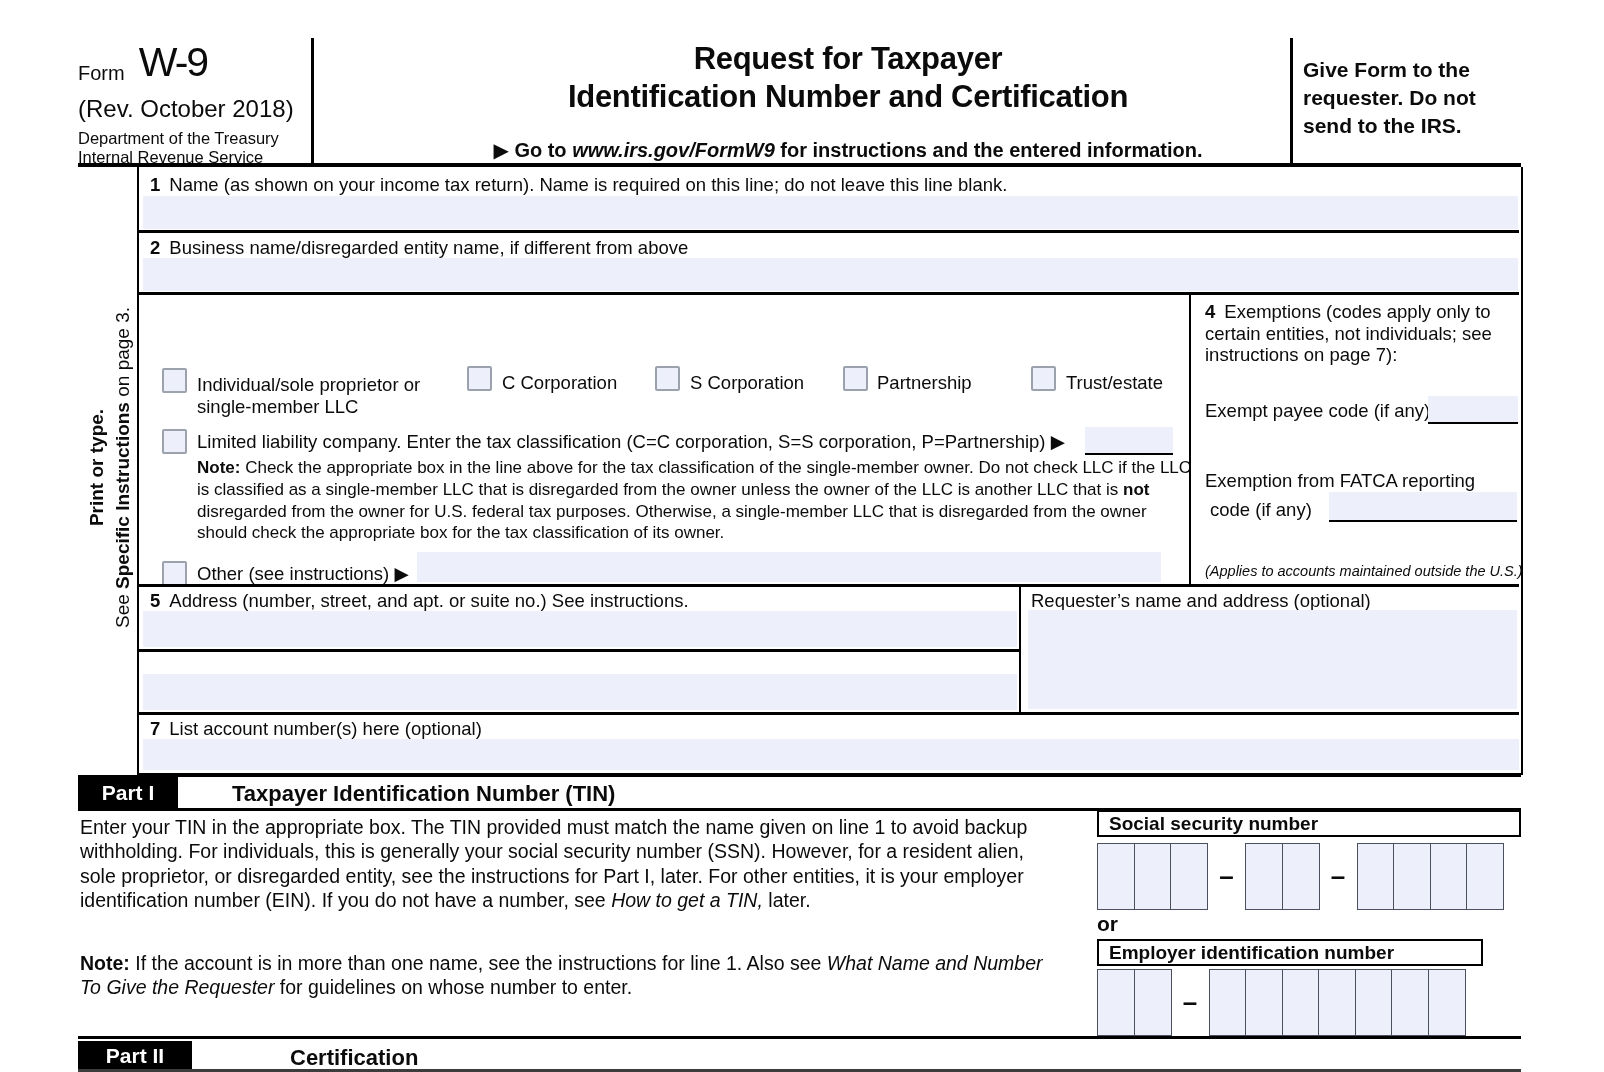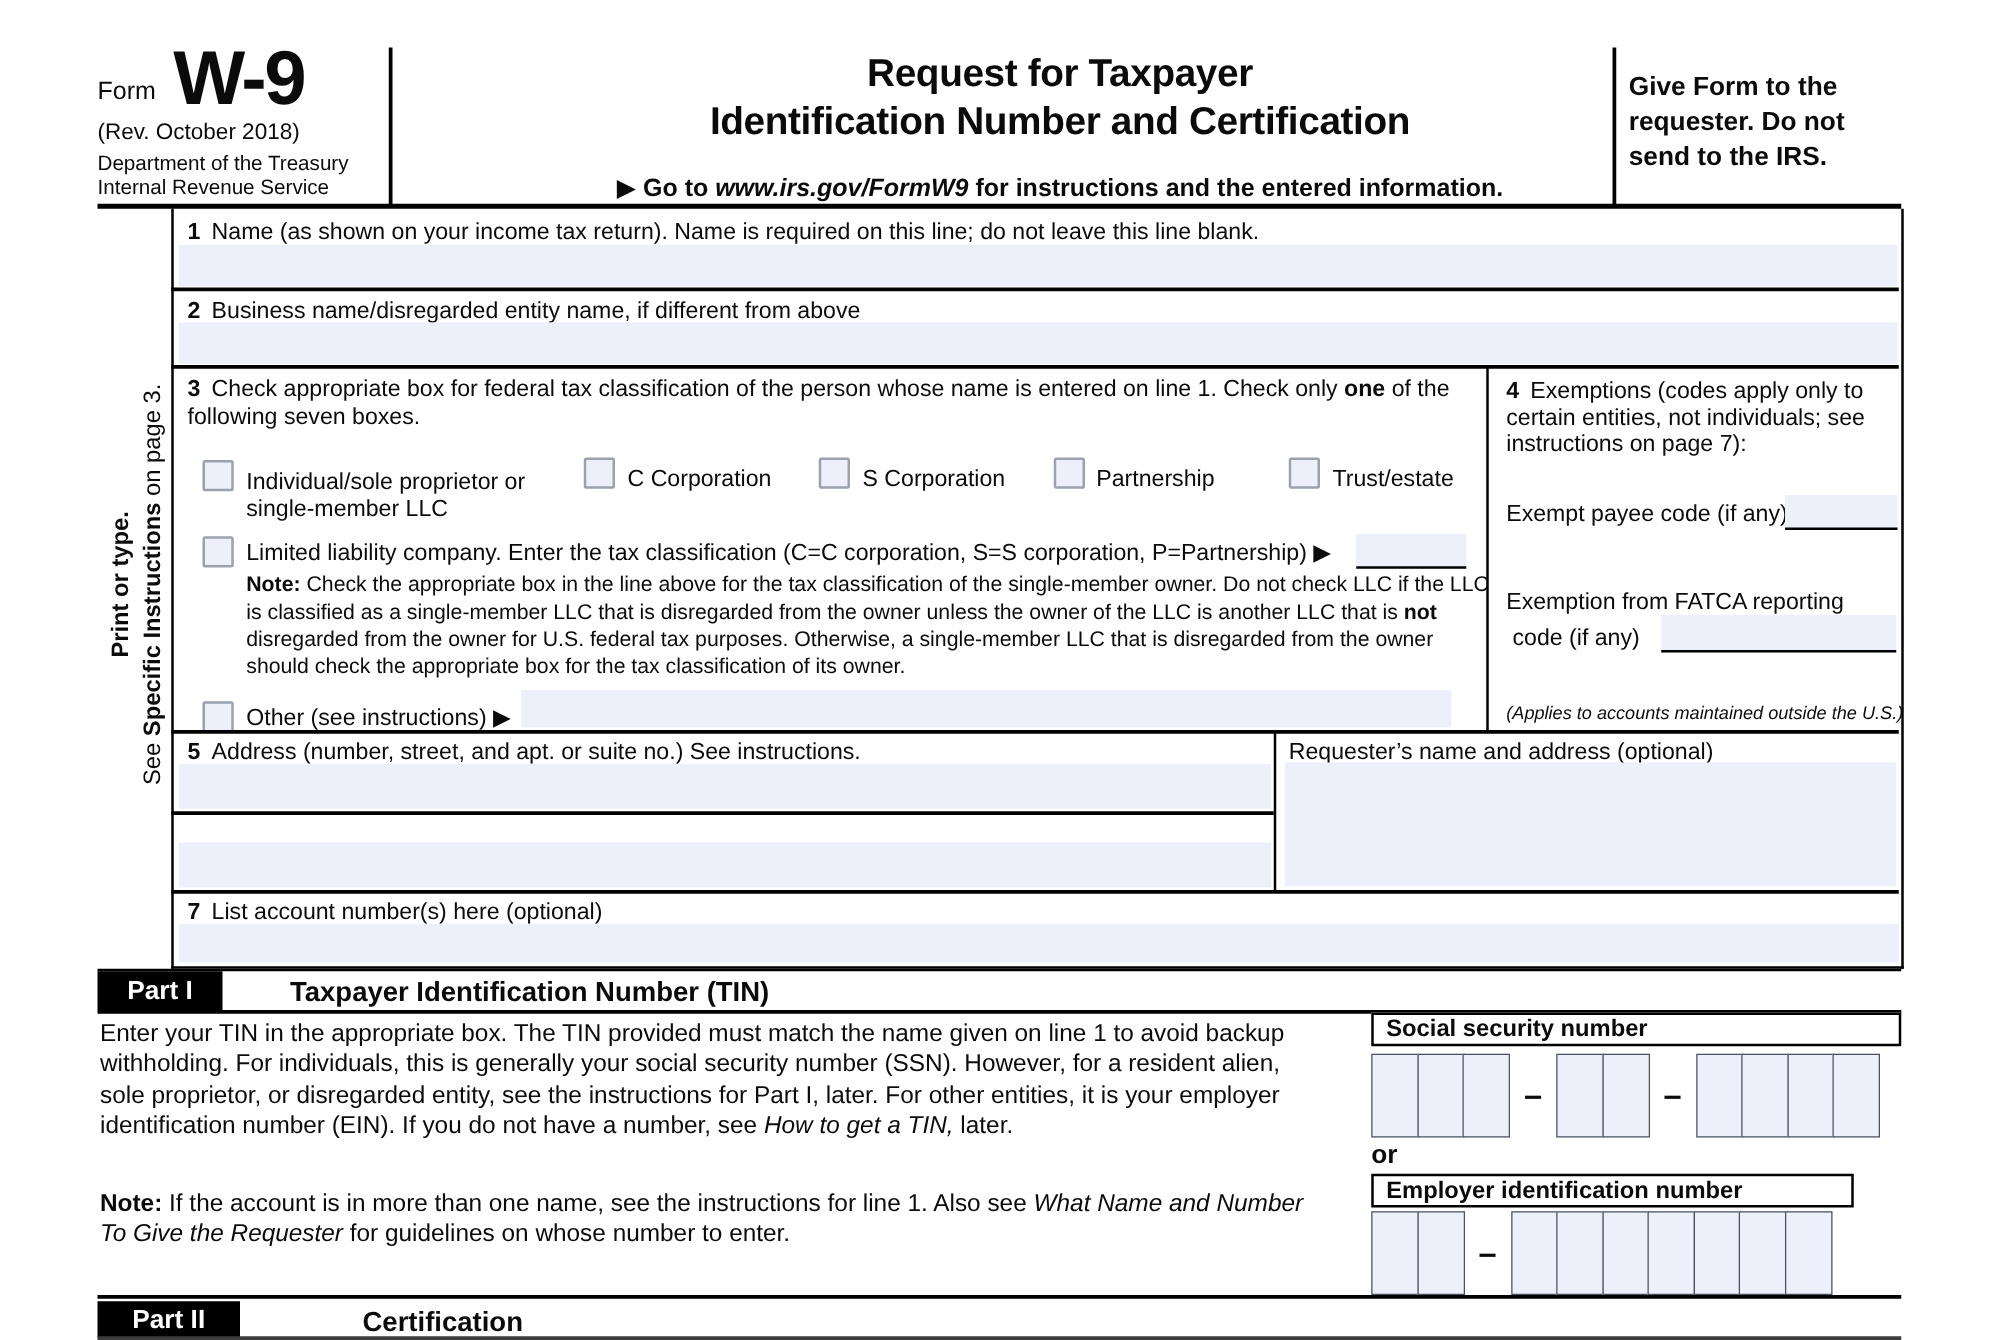--- a/index.html
+++ b/index.html
@@ -32,23 +32,23 @@
         font-size:19px;line-height:26px;}
 </style>
 </head>
 <body>
 
 <div class="page">
 
   <div class="abs" style="left:78px;top:36px;width:225px;">
     <div style="display:flex;align-items:flex-end;">
       <span style="font-size:20px;margin-bottom:3px;">Form</span>
-      <span style="font-size:61px;font-weight:bold;letter-spacing:-2px;line-height:52px;margin-left:14px;">W-9</span>
+      <span style="font-size:41px;font-weight:normal;letter-spacing:-2px;line-height:52px;margin-left:14px;">W-9</span>
     </div>
-    <div style="font-size:18px;margin-top:7px;">(Rev. October 2018)</div>
+    <div style="font-size:24px;margin-top:7px;">(Rev. October 2018)</div>
     <div style="font-size:16.5px;line-height:19px;margin-top:6px;">Department of the Treasury</div>
     <div style="font-size:16.5px;line-height:19px;">Internal Revenue Service</div>
   </div>
 
   <div class="vline" style="left:311px;top:38px;height:128px;width:2.5px;"></div>
   <div class="vline" style="left:1290px;top:38px;height:128px;width:2.5px;"></div>
 
   <div class="abs" style="left:314px;top:40px;width:1068px;text-align:center;">
     <div style="font-size:31px;font-weight:bold;line-height:38px;letter-spacing:-0.3px;">
       <div>Request for Taxpayer</div>
@@ -76,23 +76,20 @@
   </div>
   <div class="field" style="left:143px;top:196px;width:1375px;height:33px;"></div>
   <div class="hline" style="left:137px;top:230px;width:1382px;height:2.5px;"></div>
 
   <div class="lbl" style="left:150px;top:237px;">
     <span class="num">2</span><span>Business name/disregarded entity name, if different from above</span>
   </div>
   <div class="field" style="left:143px;top:258px;width:1375px;height:33px;"></div>
   <div class="hline" style="left:137px;top:292px;width:1382px;height:2.5px;"></div>
 
-  <div class="lbl wrap" style="left:150px;top:300px;width:1022px;white-space:normal;">
-    <span class="num">3</span><span>Check appropriate box for federal tax classification of the person whose name is entered on line 1. Check only </span><span class="b">one</span><span> of the following seven boxes.</span>
-  </div>
 
   <div class="cb" style="left:162px;top:368px;"></div>
   <div class="lbl wrap" style="left:197px;top:374px;width:245px;">Individual/sole proprietor or single-member LLC</div>
 
   <div class="cb" style="left:467px;top:366px;"></div>
   <div class="lbl" style="left:502px;top:372px;">C Corporation</div>
 
   <div class="cb" style="left:655px;top:366px;"></div>
   <div class="lbl" style="left:690px;top:372px;">S Corporation</div>
 

